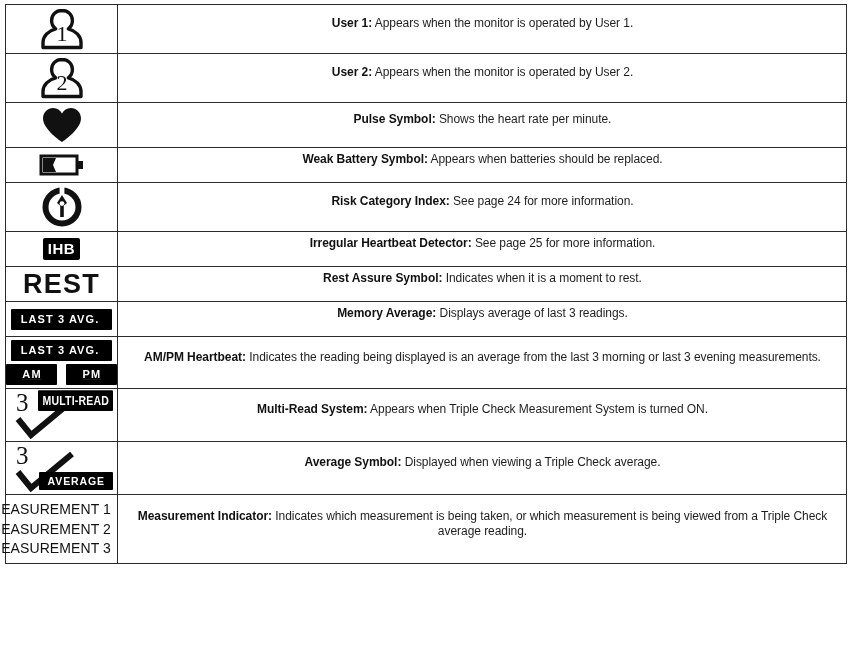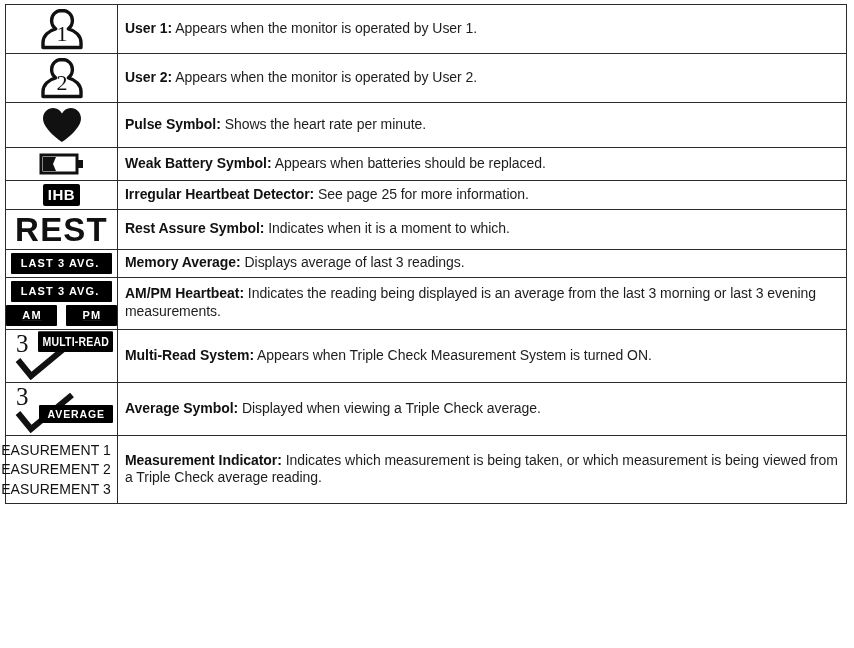--- a/index.html
+++ b/index.html
@@ -34,25 +34,26 @@
     vertical-align: middle;
     padding: 0;
   }
   td.icon-cell {
     width: 107px;
     text-align: center;
     vertical-align: middle;
     padding: 3px 2px;
   }
   td.desc-cell {
-    padding: 4px 6px 5px 7px;
-    font-size: 14px;
+    padding: 4px 6px 15px 7px;
+    font-size: 12px;
     line-height: 1.26;
     letter-spacing: -0.05px;
     color: #1d1d1d;
+    text-align: center;
   }
   .desc-cell .term {
     font-weight: bold;
     color: #111111;
   }
   .desc-cell .body {
     font-weight: normal;
   }
 
   
@@ -90,21 +91,21 @@
     letter-spacing: 0.6px;
     line-height: 1;
     padding: 3px 5px 4px 5px;
     border-radius: 2px;
   }
 
   
   .rest-word {
     font-family: "Liberation Sans", sans-serif;
     font-weight: bold;
-    font-size: 33px;
+    font-size: 27px;
     letter-spacing: 1.2px;
     color: #111111;
     line-height: 1;
   }
 
   
   .chip {
     display: inline-block;
     background: #000000;
     color: #ffffff;
@@ -166,21 +167,21 @@
     top: 7px;
   }
   .check3 .chip-pos-mr {
     position: absolute;
     right: 0px;
     top: 0px;
   }
   .check3 .chip-pos-avg {
     position: absolute;
     right: 0px;
-    bottom: 9px;
+    bottom: 1px;
   }
 
   
   .meas-list {
     display: flex;
     flex-direction: column;
     align-items: flex-end;
     padding: 2px 4px 2px 0;
     gap: 1px;
   }
@@ -259,40 +260,56 @@
               <polygon points="4,6 13,6 13,20 4,20" fill="#111"></polygon>
               <polygon points="13,6 17,6 14,13 17,20 13,20" fill="#111"></polygon>
             </svg>
           </div>
         </td>
         <td class="desc-cell">
           <span class="term">Weak Battery Symbol:</span><span class="body"> Appears when batteries should be replaced.</span>
         </td>
       </tr>
 
+      <tr>
+        <td class="icon-cell">
+          <div class="icon-wrap">
+            <svg class="risk-ico" width="42" height="42" viewBox="0 0 42 42" aria-hidden="true">
+              <path d="M21 4.5 A16.5 16.5 0 1 0 21 37.5 A16.5 16.5 0 1 0 21 4.5 Z" fill="none" stroke="#111" stroke-width="6"></path>
+              <rect x="18.6" y="0" width="4.8" height="9" fill="#ffffff"></rect>
+              <path d="M21 9 L26 17 L21 21 L16 17 Z" fill="#111"></path>
+              <path d="M19.2 17 L22.8 17 L22.8 31 L19.2 31 Z" fill="#111"></path>
+              <circle cx="21" cy="17.6" r="2.4" fill="#ffffff"></circle>
+            </svg>
+          </div>
+        </td>
+        <td class="desc-cell">
+          <span class="term">Risk Category Index:</span><span class="body"> See page 24 for more information.</span>
+        </td>
+      </tr>
 
       <tr>
         <td class="icon-cell">
           <div class="icon-wrap">
             <span class="ihb-badge">IHB</span>
           </div>
         </td>
         <td class="desc-cell">
           <span class="term">Irregular Heartbeat Detector:</span><span class="body"> See page 25 for more information.</span>
         </td>
       </tr>
 
       <tr>
         <td class="icon-cell">
           <div class="icon-wrap">
             <span class="rest-word">REST</span>
           </div>
         </td>
         <td class="desc-cell">
-          <span class="term">Rest Assure Symbol:</span><span class="body"> Indicates when it is a moment to which.</span>
+          <span class="term">Rest Assure Symbol:</span><span class="body"> Indicates when it is a moment to rest.</span>
         </td>
       </tr>
 
       <tr>
         <td class="icon-cell">
           <div class="icon-wrap">
             <span class="chip chip-last3">LAST 3 AVG.</span>
           </div>
         </td>
         <td class="desc-cell">

